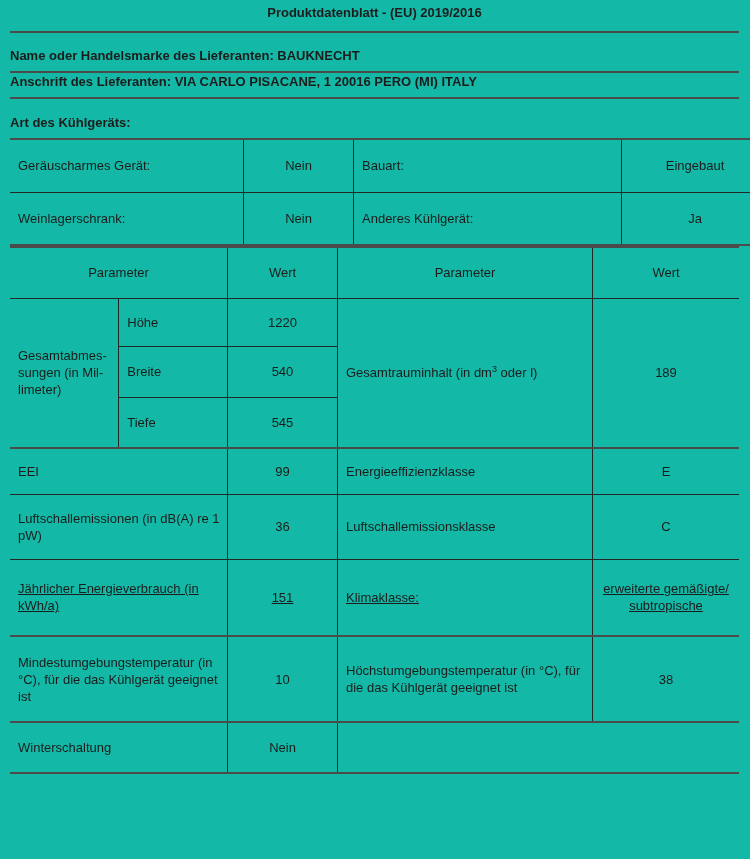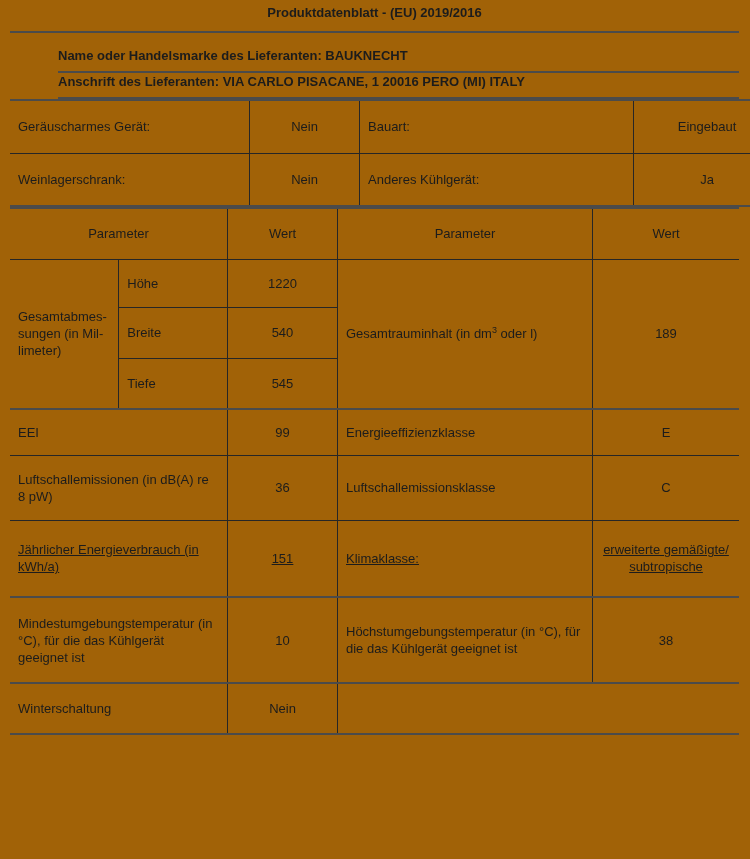--- a/index.html
+++ b/index.html
@@ -1,19 +1,19 @@
 <!DOCTYPE html>
 <html><head>
 <meta charset="utf-8">
 <style>
   html,body { margin:0; padding:0; background:#ffffff; }
   .page {
     position:relative;
     width:750px; height:859px;
-    background:#a16207;
+    background:#14b8a6;
     font-family:"Liberation Sans", sans-serif;
     color:#1c1c1c;
     font-size:13px;
     box-sizing:border-box;
     overflow:hidden;
   }
   .content { padding:0 11px 0 10px; }
 
   
   .title-block {
@@ -21,41 +21,41 @@
     display:flex; align-items:flex-start; justify-content:center;
     padding-top:5px; box-sizing:border-box;
     border-bottom:2px solid #4b4b4b;
     font-weight:bold;
   }
   .heading-block {
     display:flex; align-items:flex-end;
     padding-bottom:8px; box-sizing:border-box;
     font-weight:bold;
   }
-  .rule-bottom { border-bottom:2px solid #4b4b4b;margin-left:48px; }
+  .rule-bottom { border-bottom:2px solid #4b4b4b; }
   .h-name     { height:40px; }
   .h-address  { height:26px; }
   .h-model    { height:41px; }
   .h-type     { height:39px; }
   .h-general  { height:40px; }
 
   
   table {
     border-collapse:collapse;
     table-layout:fixed;
     width:729px;
   }
   td {
     vertical-align:middle;
     font-size:13px;
     line-height:17px;
     padding:0;
     overflow:hidden;
   }
-  td.label { text-align:left; padding-left:8px; padding-right:11px;margin-top:15px; }
+  td.label { text-align:left; padding-left:8px; padding-right:5px;margin-top:15px; }
   td.val   { text-align:center; }
   .prewrap { white-space:pre-line; }
 
   
   .bt2 { border-top:2px solid #4b4b4b; }
   .bb2 { border-bottom:2px solid #4b4b4b; }
   .bb1 { border-bottom:1px solid #262626; }
   .bl1 { border-left:1px solid #262626; }
 
   sup.cube { font-size:9px; line-height:0; vertical-align:super; }
@@ -79,20 +79,23 @@
 
     <div class="heading-block h-name rule-bottom">
       <span>Name oder Handelsmarke des Lieferanten: BAUKNECHT</span>
     </div>
 
     <div class="heading-block h-address rule-bottom">
       <span>Anschrift des Lieferanten: VIA CARLO PISACANE, 1 20016 PERO (MI) ITALY</span>
     </div>
 
 
+    <div class="heading-block h-type">
+      <span>Art des Kühlgeräts:</span>
+    </div>
 
     <table>
       <tbody>
           <tr style="height:53px;">
         <td class="t1-c1 label bt2 bb1">Geräuscharmes Gerät:</td>
         <td class="t1-c2 val bt2 bb1 bl1">Nein</td>
         <td class="t1-c3 label bt2 bb1 bl1">Bauart:</td>
         <td class="t1-c4 val bt2 bb1 bl1">Eingebaut</td>
       </tr>
       <tr style="height:53px;">
@@ -136,21 +139,21 @@
       </tr>
 
       <tr style="height:46px;">
         <td colspan="2" class="label bb1">EEI</td>
         <td class="val bb1 bl1">99</td>
         <td class="label bb1 bl1">Energieeffizienzklasse</td>
         <td class="val bb1 bl1">E</td>
       </tr>
 
       <tr style="height:65px;">
-        <td colspan="2" class="label bb1">Luftschallemissionen (in dB(A) re 8 pW)</td>
+        <td colspan="2" class="label bb1">Luftschallemissionen (in dB(A) re 1 pW)</td>
         <td class="val bb1 bl1">36</td>
         <td class="label bb1 bl1">Luftschallemissionsklasse</td>
         <td class="val bb1 bl1">C</td>
       </tr>
 
       <tr style="height:77px;text-decoration:underline;">
         <td colspan="2" class="label bb2">Jährlicher Energieverbrauch (in kWh/a)</td>
         <td class="val bb2 bl1">151</td>
         <td class="label bb2 bl1">Klimaklasse:</td>
         <td class="val prewrap bb2 bl1">erweiterte gemäßigte/

